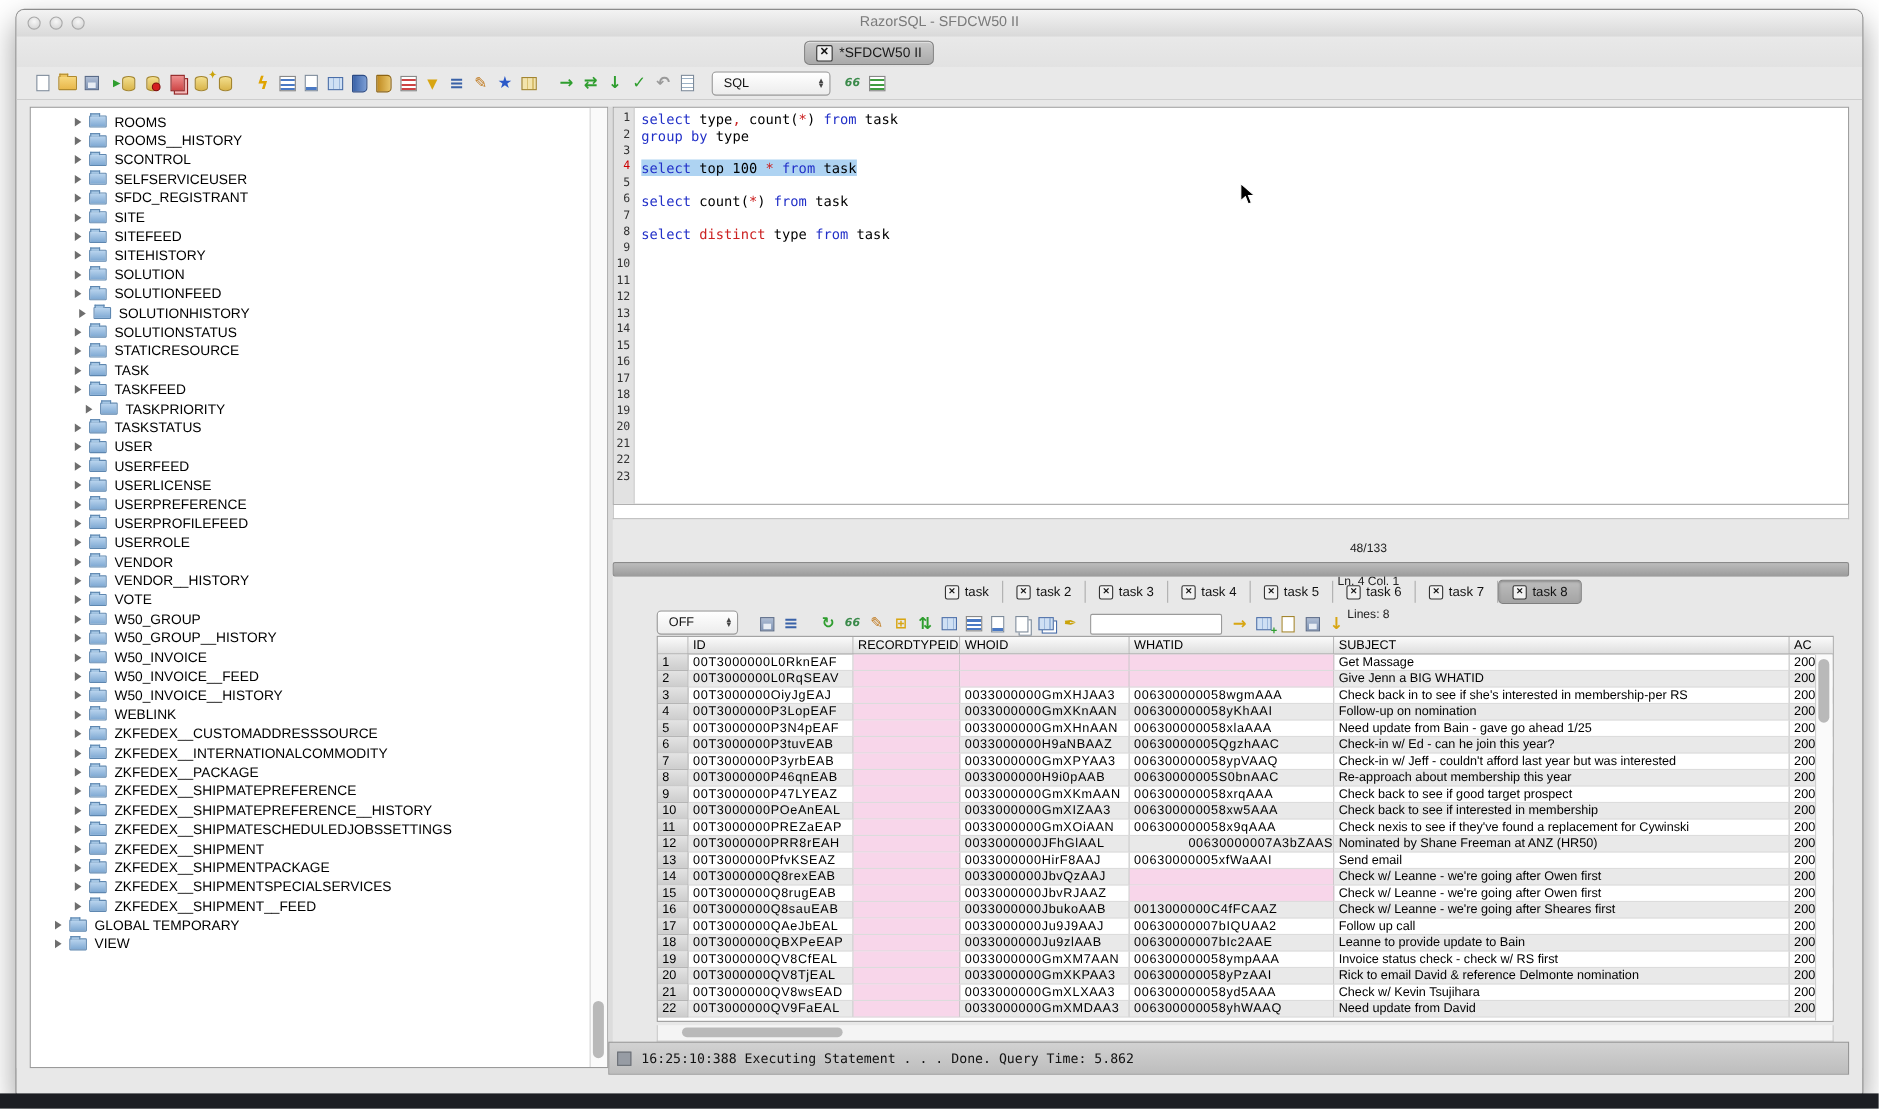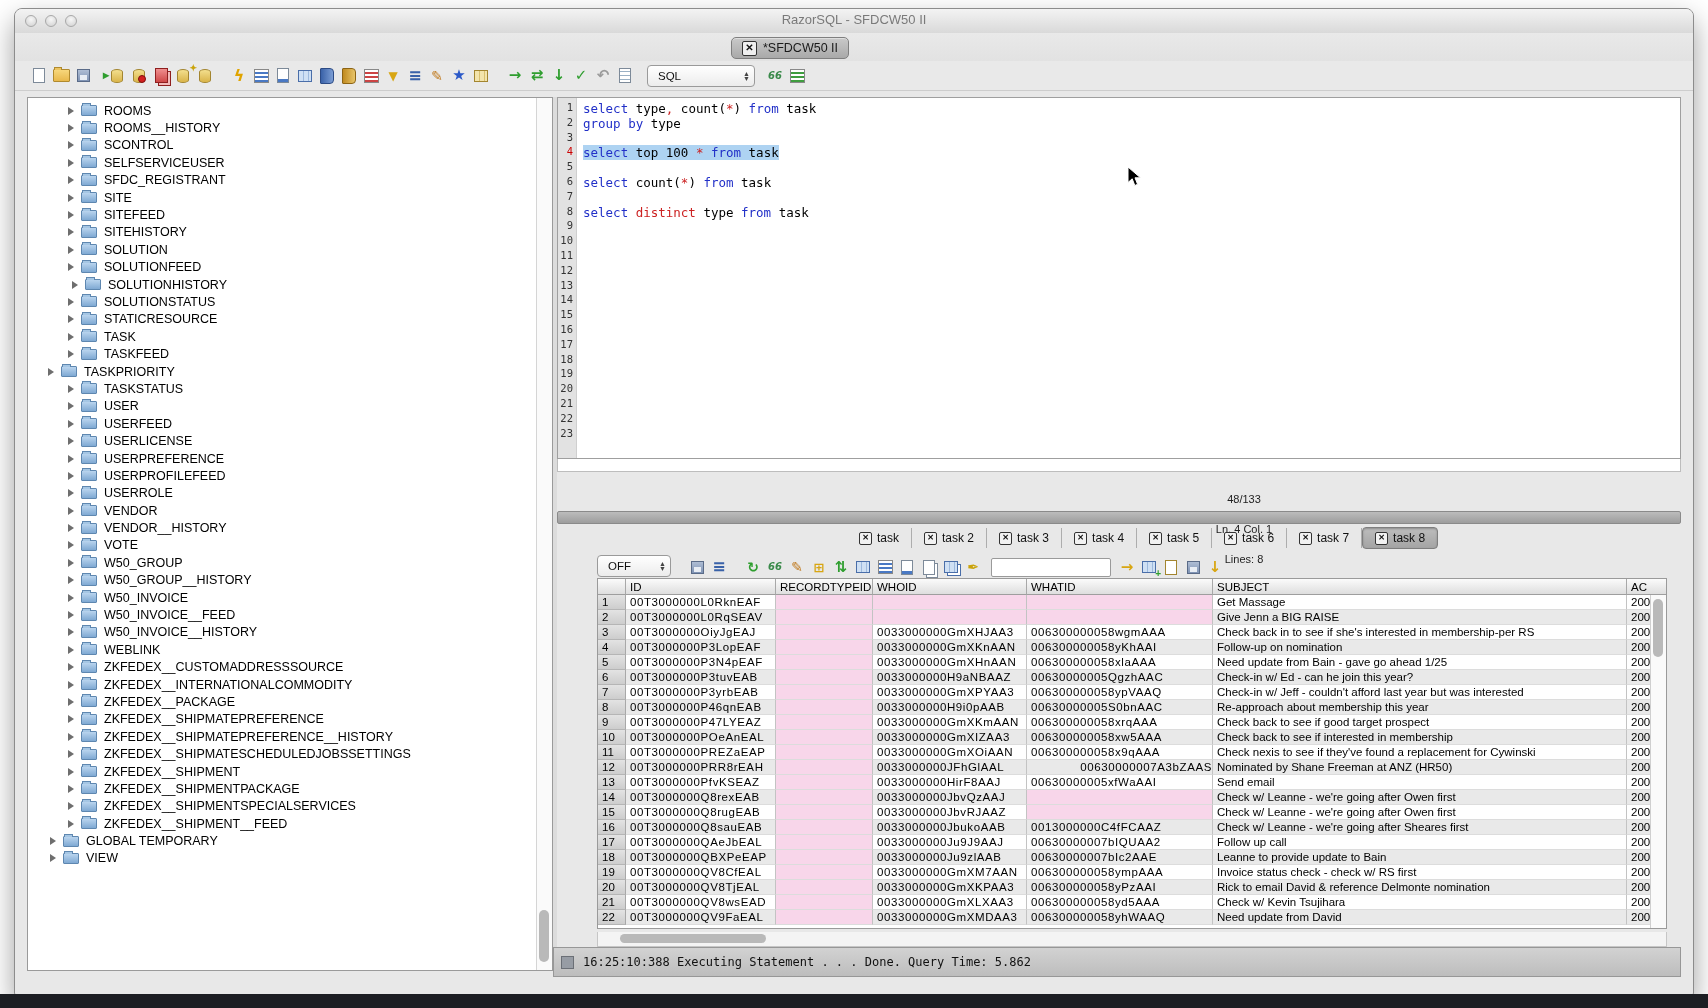--- a/index.html
+++ b/index.html
@@ -307,21 +307,21 @@
             <div class="trow" style="padding-left: 40px;">
               <span class="tri"></span>
               <span class="tfold"></span>
               <span>TASK</span>
             </div>
             <div class="trow" style="padding-left: 40px;">
               <span class="tri"></span>
               <span class="tfold"></span>
               <span>TASKFEED</span>
             </div>
-            <div class="trow" style="padding-left: 20px;">
+            <div class="trow" style="padding-left: 50px;">
               <span class="tri"></span>
               <span class="tfold"></span>
               <span>TASKPRIORITY</span>
             </div>
             <div class="trow" style="padding-left: 40px;">
               <span class="tri"></span>
               <span class="tfold"></span>
               <span>TASKSTATUS</span>
             </div>
             <div class="trow" style="padding-left: 40px;">
@@ -657,21 +657,21 @@
                 <div class="gc pink idc" style="width: 186px;"></div>
                 <div class="gc" style="width: 414px;">Get Massage</div>
                 <div class="gc" style="width: 46px;">200</div>
               </div>
               <div class="grow alt">
                 <div class="gc num">2</div>
                 <div class="gc idc" style="width: 150px;">00T3000000L0RqSEAV</div>
                 <div class="gc pink" style="width: 97px;"></div>
                 <div class="gc pink idc" style="width: 154px;"></div>
                 <div class="gc pink idc" style="width: 186px;"></div>
-                <div class="gc" style="width: 414px;">Give Jenn a BIG RAISE</div>
+                <div class="gc" style="width: 414px;">Give Jenn a BIG WHATID</div>
                 <div class="gc" style="width: 46px;">200</div>
               </div>
               <div class="grow">
                 <div class="gc num">3</div>
                 <div class="gc idc" style="width: 150px;">00T3000000OiyJgEAJ</div>
                 <div class="gc pink" style="width: 97px;"></div>
                 <div class="gc idc" style="width: 154px;">0033000000GmXHJAA3</div>
                 <div class="gc idc" style="width: 186px;">006300000058wgmAAA</div>
                 <div class="gc" style="width: 414px;">Check back in to see if she's interested in membership-per RS</div>
                 <div class="gc" style="width: 46px;">200</div>

